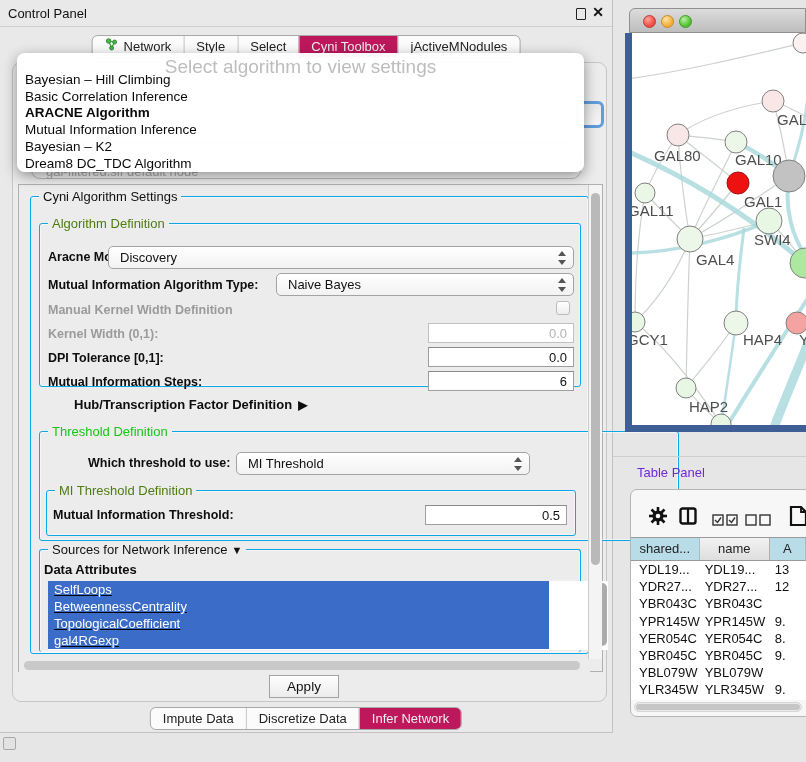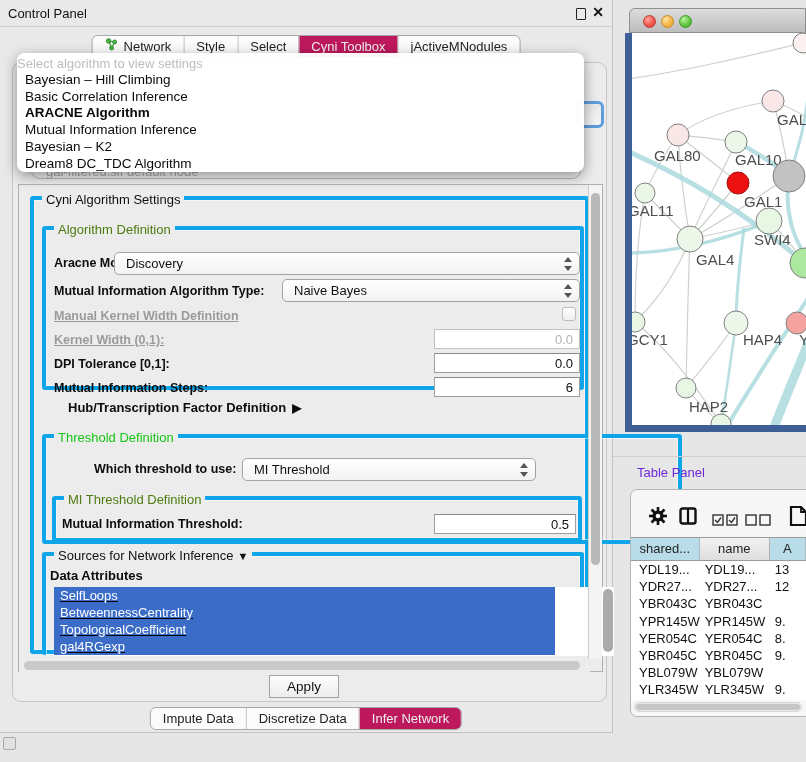--- a/index.html
+++ b/index.html
@@ -30,39 +30,39 @@
   
   .ghost-combo { position:absolute; left:18px; top:80px; width:550px; height:36px; border:1px solid #b9b9b9;
                  border-radius:9px; background:#f1f1f1; z-index:1; }
   .ghost-combo span { position:absolute; left:14px; top:20px; font-size:13px; color:#a9a9a9; white-space:nowrap; }
   .focus-ring { position:absolute; left:563px; top:38px; width:28px; height:27px; border:3px solid #5f9ddc;
                 border-radius:6px; background:linear-gradient(#e8e8e8,#f6f6f6); z-index:1; }
 
   
   .dropdown-popup { position:absolute; left:17px; top:53px; width:567px; height:119px; background:rgba(255,255,255,0.97);
                     border-radius:8px; box-shadow:0 4px 14px rgba(0,0,0,0.40); z-index:50; }
-  .dd-prompt { margin-top:3px; text-align:left; font-size:13px; color:#bdbdbd; height:15px; }
+  .dd-prompt { margin-top:3px; text-align:center; font-size:19px; color:#bdbdbd; height:15px; }
   .dd-items { margin-top:1px; }
   .dd-item { font-size:13.5px; color:#0a0a0a; line-height:16.7px; padding-left:8px; white-space:nowrap; }
   .dd-item.bold { font-weight:bold; }
 
   
   .scrollpane { position:absolute; left:5px; top:121px; width:585px; height:488px; border:1px solid #b0b0b0; background:#ececec; }
   .vscroll { position:absolute; right:0; top:0; width:14px; height:474px; background:#f4f4f4; border-left:1px solid #cccccc; }
   .vscroll .thumb { position:absolute; left:2px; top:8px; width:9px; height:372px; background:#b9b9b9; border-radius:5px; }
   .hscroll { position:absolute; left:0; top:474px; width:571px; height:14px; background:#ececec; }
   .hscroll .thumb { position:absolute; left:5px; top:2px; width:556px; height:9px; background:#c9c9c9; border-radius:5px; }
 
-  .group { position:absolute; border:4px solid #0ea5e9; border-radius:3px; box-shadow:inset 0 0 0 1px rgba(255,255,255,.55); }
+  .group { position:absolute; border:1px solid #0ea5e9; border-radius:3px; box-shadow:inset 0 0 0 1px rgba(255,255,255,.55); }
   .group > .legend { position:absolute; top:-8px; left:8px; background:#ececec; padding:0 4px; font-size:13px; color:#111; white-space:nowrap; }
   .legend.blue { color:#4d7c0f; }
   .legend.green { color:#16c516; }
 
   .flabel { position:absolute; font-size:12.5px; font-weight:bold; color:#0d0d0d; white-space:nowrap; }
-  .flabel.disabled { color:#9b9b9b;text-decoration:underline; }
+  .flabel.disabled { color:#9b9b9b; }
 
   .combo { position:absolute; background:linear-gradient(#ffffff,#f2f2f2); border:1px solid #a3a3a3; border-radius:5px; height:23px; }
   .combo-value { position:absolute; left:11px; top:0; line-height:21px; font-size:13px; color:#111; }
   .spin { position:absolute; right:7px; top:4px; width:8px; height:14px; }
   .spin::before { content:""; position:absolute; left:0; top:0; border-left:4px solid transparent; border-right:4px solid transparent; border-bottom:5px solid #555; }
   .spin::after { content:""; position:absolute; left:0; bottom:0; border-left:4px solid transparent; border-right:4px solid transparent; border-top:5px solid #555; }
 
   .field { position:absolute; background:#fff; border:1px solid #9f9f9f; border-top-color:#8a8a8a; height:20px; }
   .field span { position:absolute; right:6px; top:0; line-height:19px; font-size:13px; color:#111; }
   .field.disabled { border-color:#c2c2c2; }
@@ -196,21 +196,21 @@
           <div class="field" style="left:388px; top:123px; width:146px;">
             <span>0.0</span>
           </div>
 
           <span class="flabel" style="left:8px; top:151px;">Mutual Information Steps:</span>
           <div class="field" style="left:388px; top:147px; width:146px;">
             <span>6</span>
           </div>
         </div>
 
-        <span class="flabel" style="left:7px; top:200px; font-size:13px;padding-left:27px;">
+        <span class="flabel" style="left:16px; top:200px; font-size:13px;padding-left:27px;">
           <span>Hub/Transcription Factor Definition</span><span class="tri-right">▶</span>
         </span>
 
         <div class="group" style="left:8px; top:234px; width:640px; height:110px;">
           <span class="legend green">Threshold Definition</span>
 
           <span class="flabel" style="left:48px; top:24px;">Which threshold to use:</span>
           <div class="combo" style="left:196px; top:20px; width:294px;">
             <span class="combo-value">MI Threshold</span>
             <span class="spin"></span>

